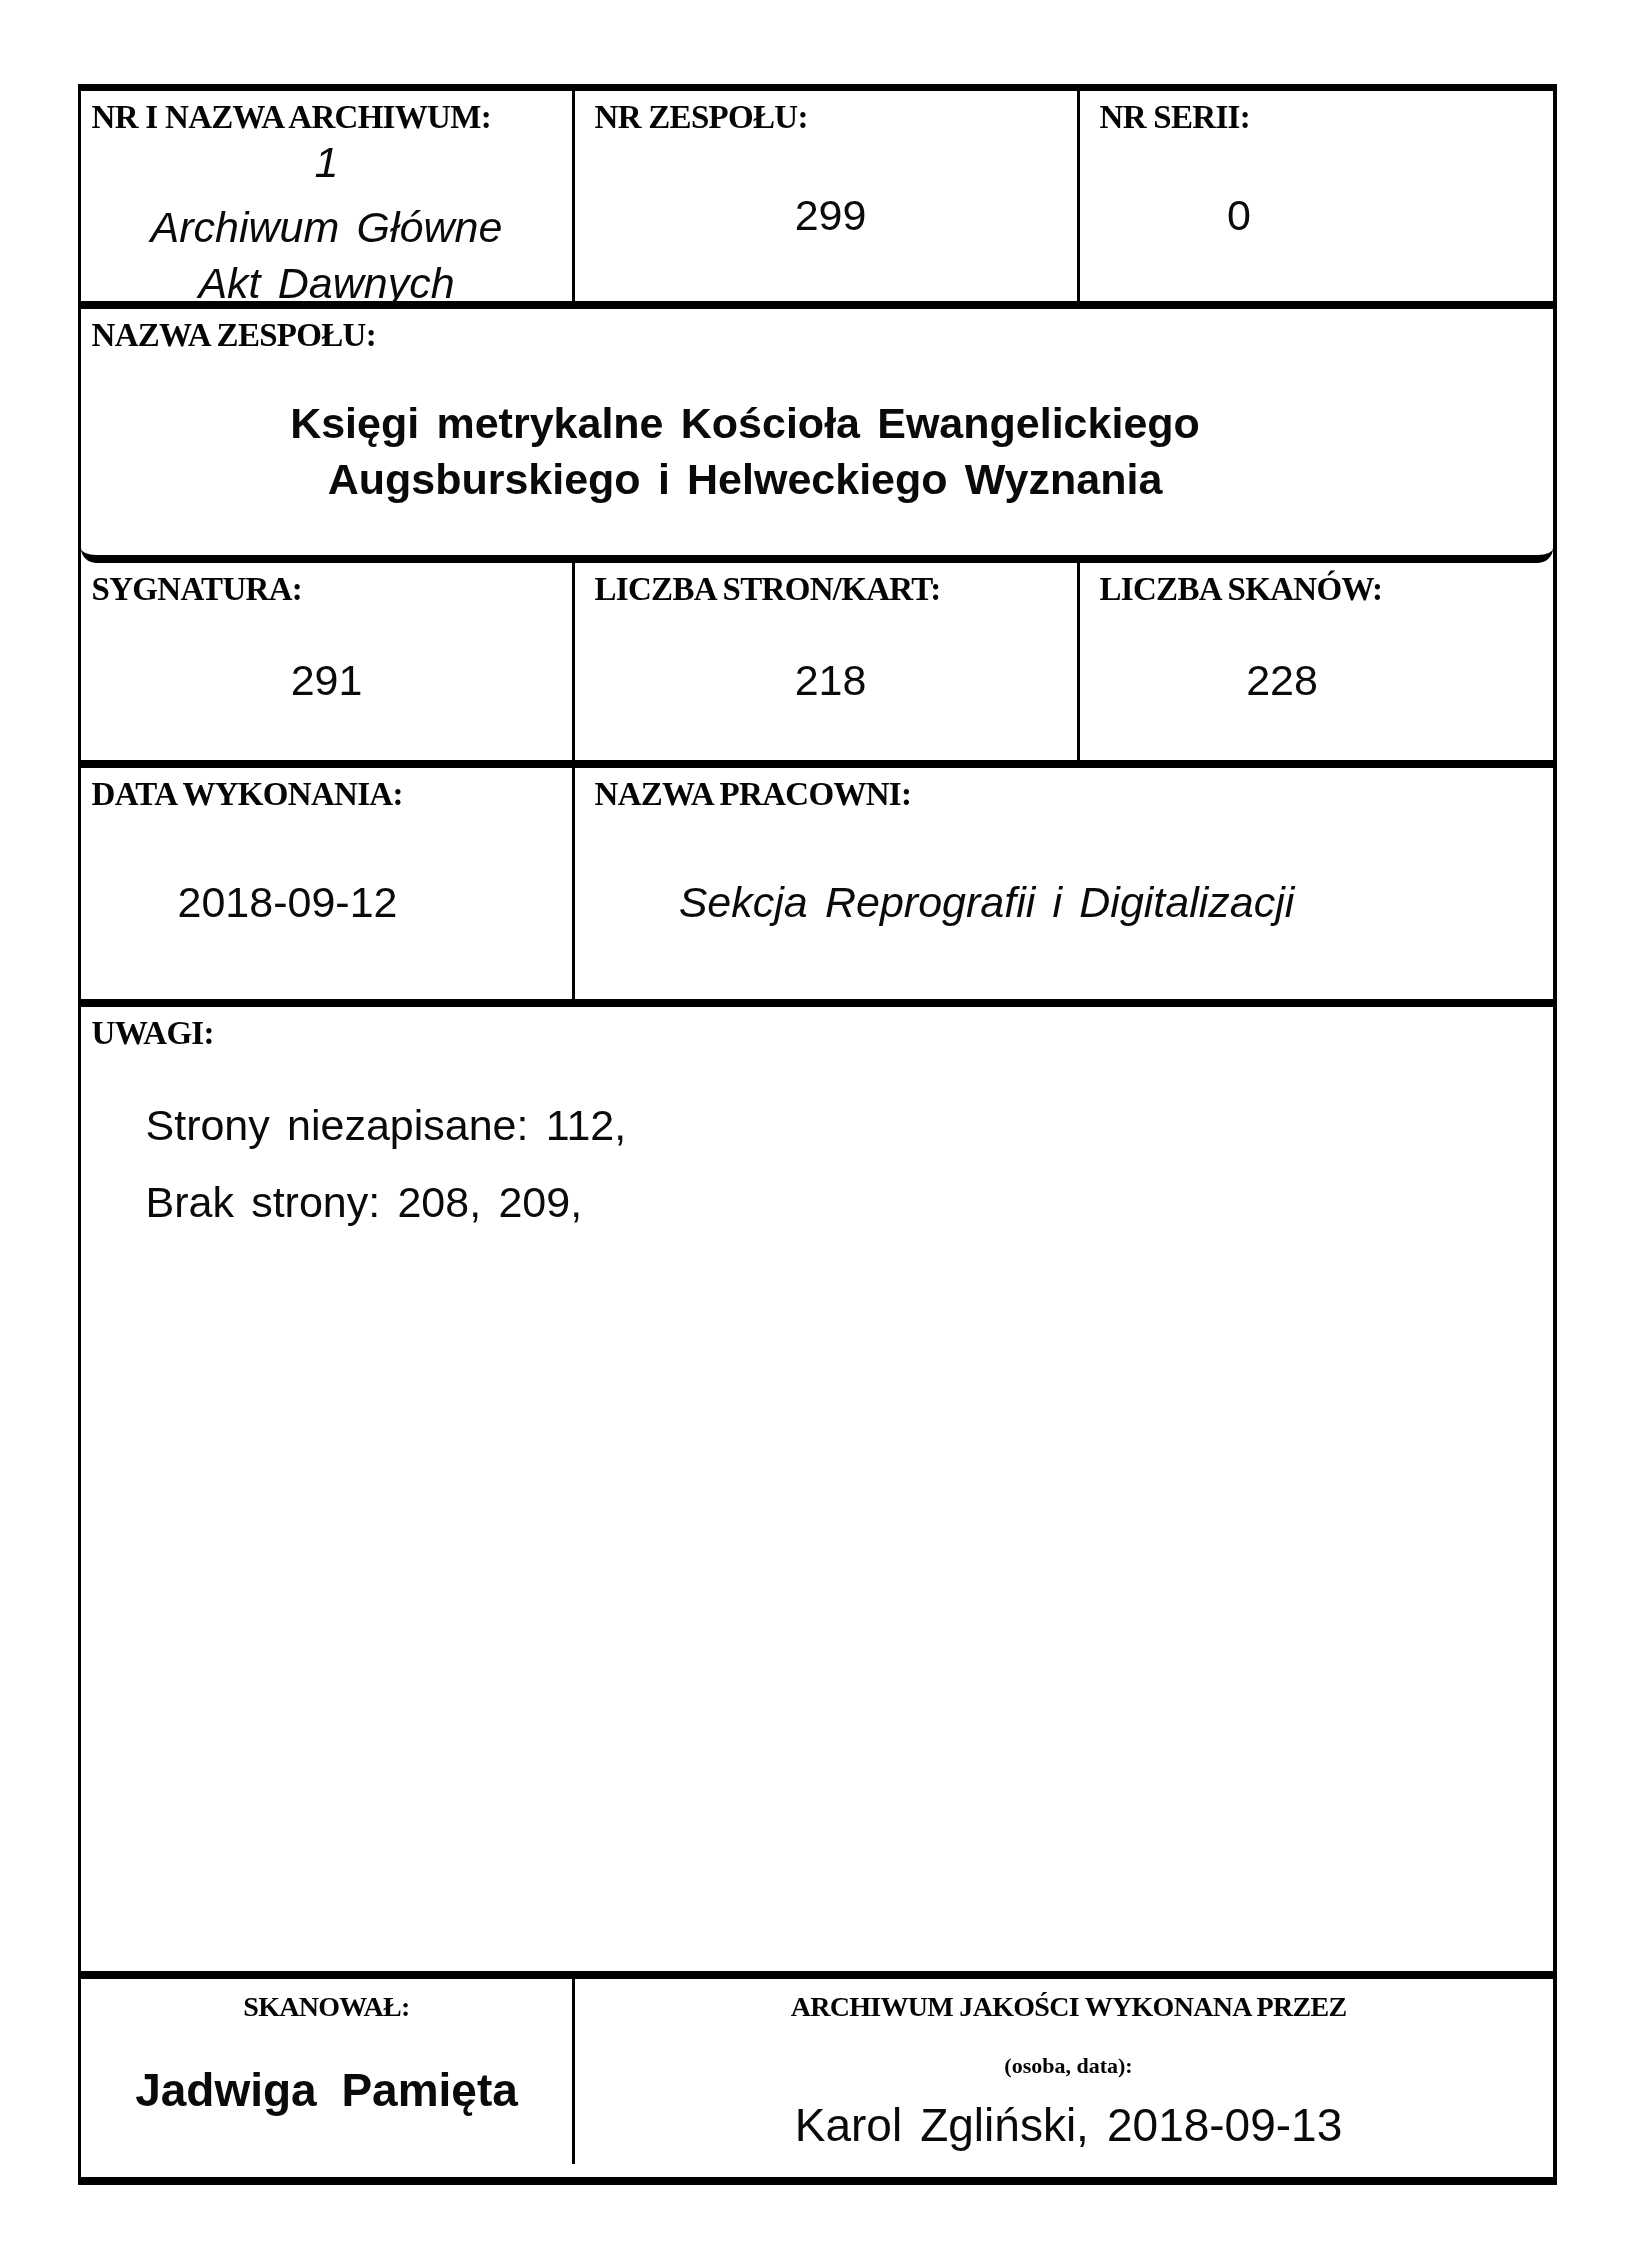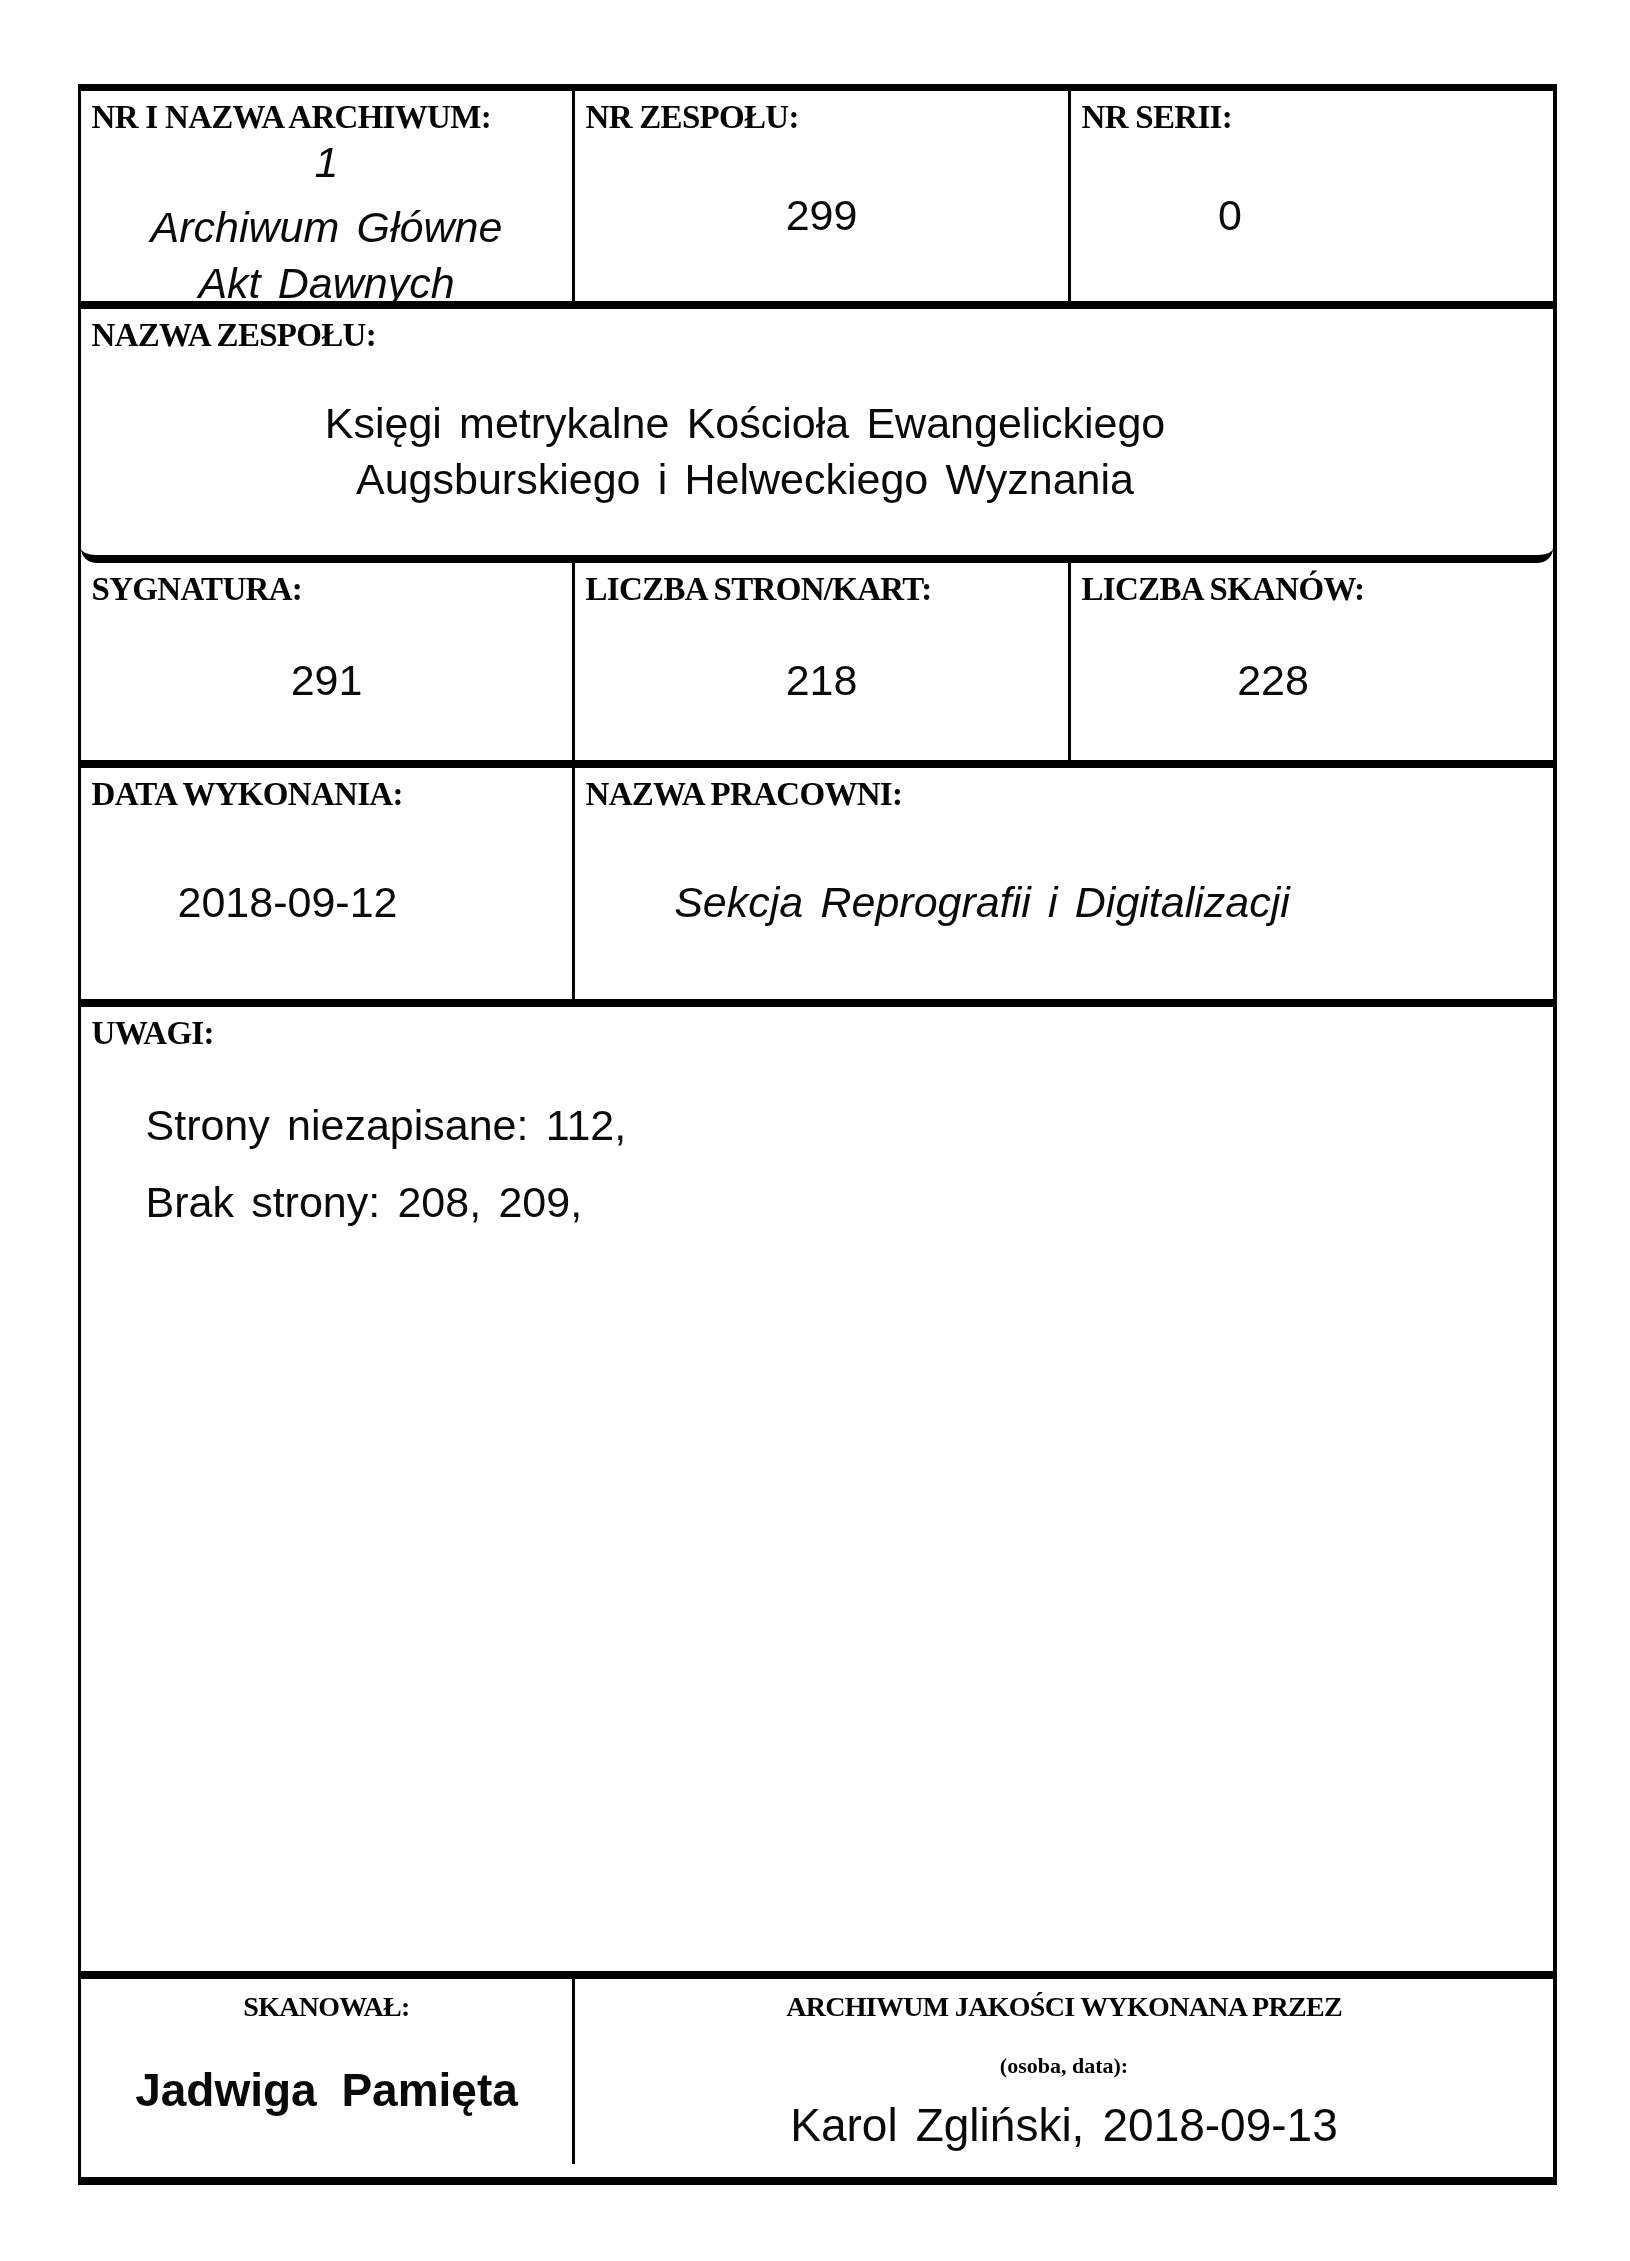--- a/index.html
+++ b/index.html
@@ -32,20 +32,21 @@
     flex-direction: column;
     background: #fff;
   }
 
   .row {
     display: flex;
     flex-direction: row;
     box-sizing: border-box;
     border-bottom: 8px solid #000;
     flex: 0 0 auto;
+    gap: 9px;
   }
   .row:last-child { border-bottom: none; }
 
   .r1 { height: 218px; }
   .r2 { height: 254px; border-radius: 15px; }
   .r3 { height: 205px; }
   .r4 { height: 239px; }
   .r5 { height: 972px; }
   .r6 { height: 185px; }
 
@@ -90,21 +91,21 @@
     text-align: center;
   }
   .it { font-style: italic; }
 
   .num-one { margin-bottom: 9.2px; }
 
   
   .nudge-l   { transform: translateX(-39px); text-align: center; }
   .nudge-l2  { transform: translateX(-82px); }
 
-  .fonds-name-block { line-height: 1.55; transform: translateX(-72px); }
+  .fonds-name-block { line-height: 1.55; transform: translateX(-72px); font-weight: bold; }
 
   .remarks-content {
     margin-top: 36px;
     margin-left: 54px;
     text-align: left;
   }
   .remarks-content .val {
     text-align: left;
     line-height: 1.78;
   }

